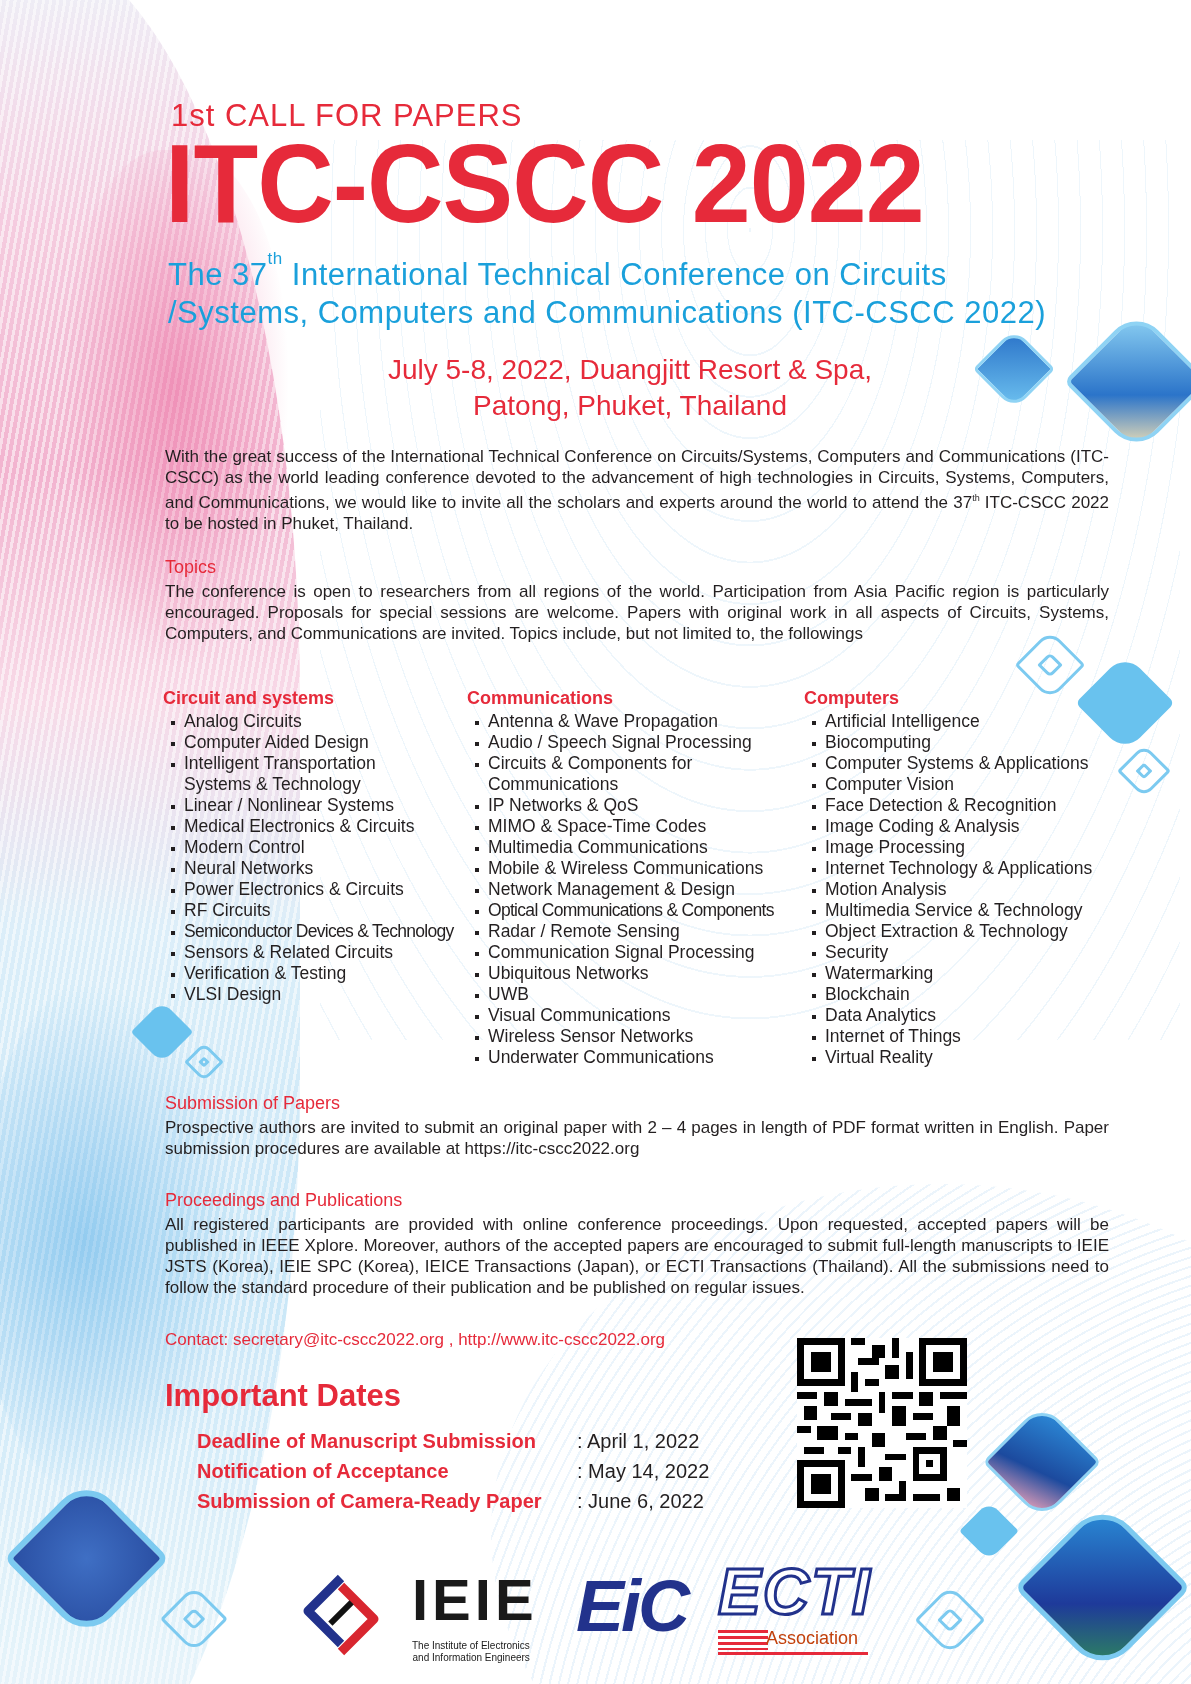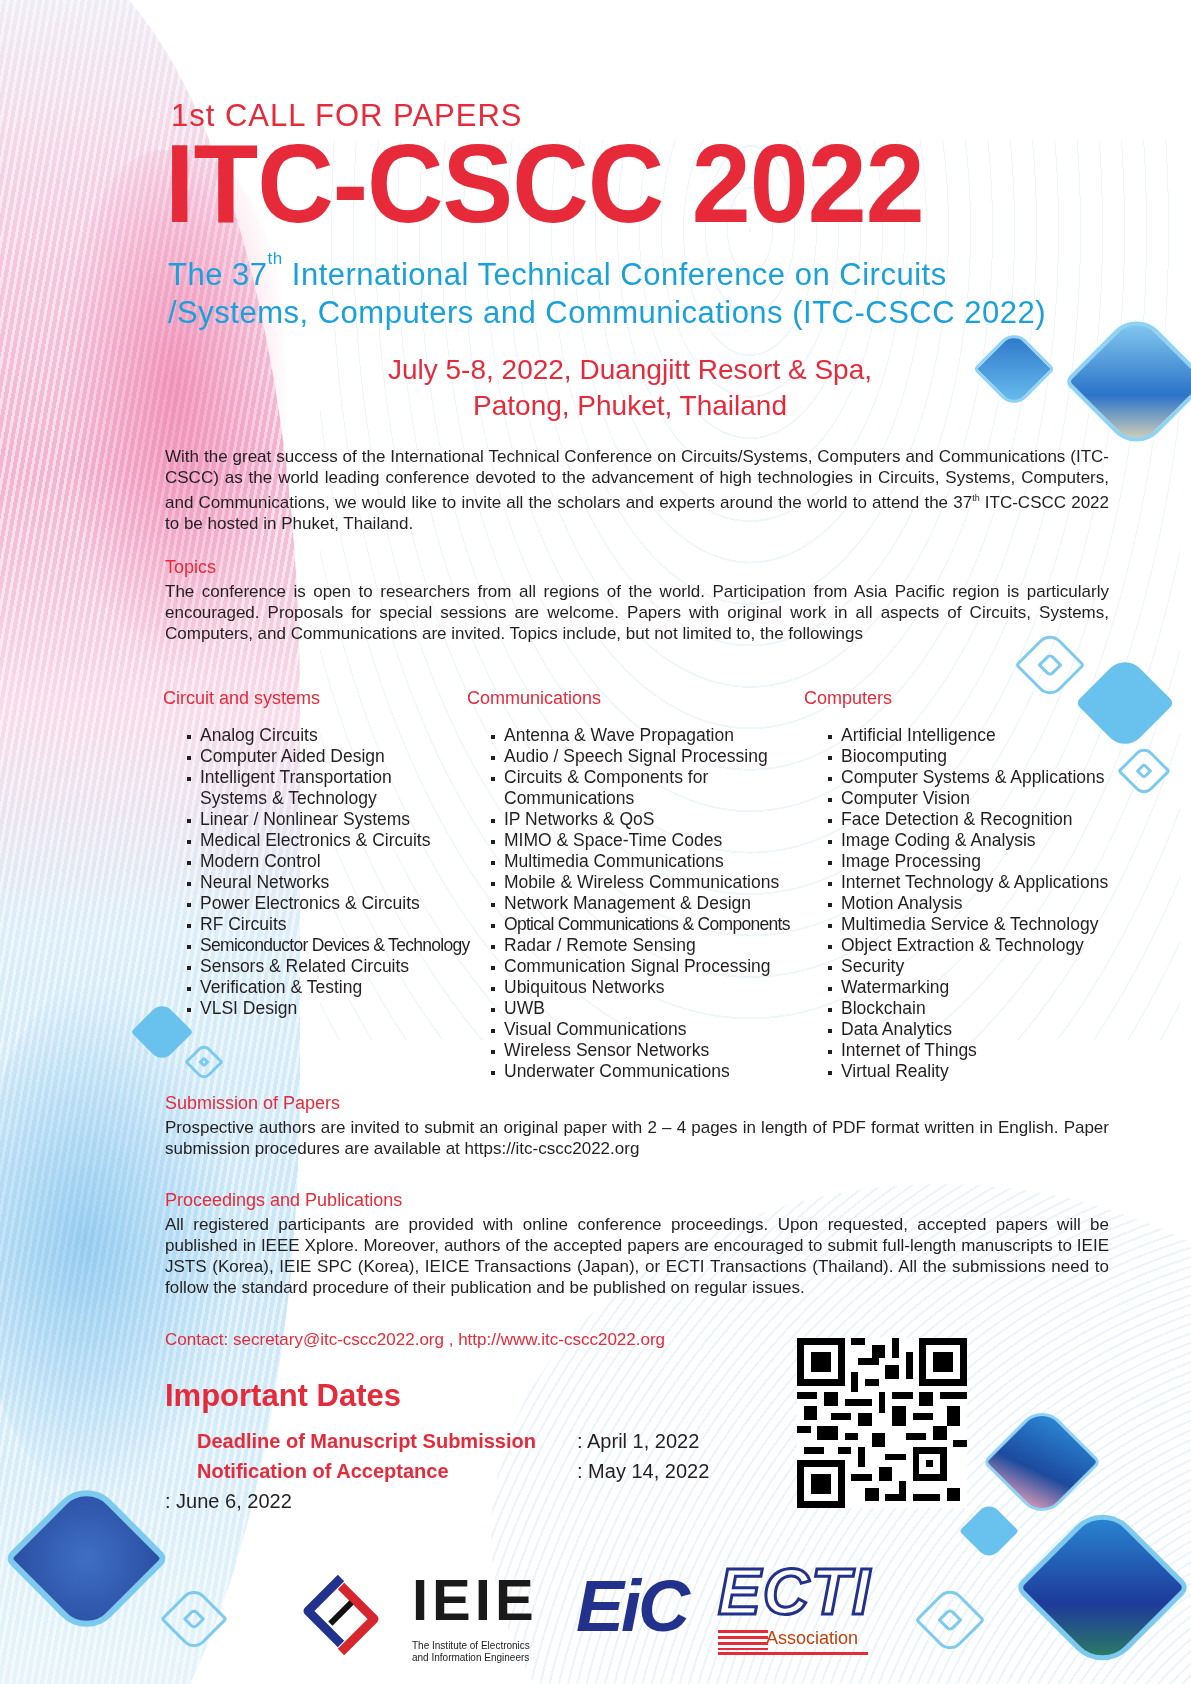--- a/index.html
+++ b/index.html
@@ -27,37 +27,37 @@
   .big-title { position:absolute; left:165px; top:130px; font-size:106px; font-weight:bold; color:#e62a3a; letter-spacing:-1px; line-height:1; transform:scaleY(1.05); }
   .subtitle { position:absolute; left:168px; top:250px; width:960px; font-size:31px; color:#1aa0db; line-height:38px; letter-spacing:0.5px; }
   .subtitle sup { font-size:17px; position:relative; top:-10px; }
   .venue { position:absolute; left:300px; top:352px; width:660px; text-align:center; font-size:28px; color:#e62a3a; line-height:36px; }
 
   .para { position:absolute; left:165px; font-size:17px; line-height:21px; color:#231f20; text-align:justify; width:944px; }
   .para sup { font-size:9px; }
   .sec-head { position:absolute; left:165px; font-size:18px; color:#e62a3a; }
 
   .col { position:absolute; top:688px; }
-  .col-head { font-size:18px; color:#e62a3a; margin-bottom:2px; font-weight:normal; }
-  .col ul { list-style:none; margin:16px; padding:0 0 0 8px; }
+  .col-head { font-size:18px; color:#e62a3a; margin-bottom:2px; font-weight:bold; }
+  .col ul { list-style:none; margin:0; padding:0 0 0 8px; }
   .col li { font-size:17.5px; line-height:21px; position:relative; padding-left:13px; white-space:nowrap; }
   .col li::before { content:""; position:absolute; left:0; top:10px; width:4px; height:4px; background:#231f20; }
   .col li.cont::before { display:none; }
 
   .contact { position:absolute; left:165px; top:1330px; font-size:17px; color:#e62a3a; }
   .dates-title { position:absolute; left:165px; top:1378px; font-size:31px; font-weight:bold; color:#e62a3a; }
   .dates { position:absolute; left:165px; top:1426px; }
   .date-row { display:flex; height:30px; align-items:center; }
   .date-label { width:380px; font-size:20px; font-weight:bold; color:#e62a3a;margin-left:32px; }
   .date-value { font-size:20px; color:#231f20; }
 
   .qr { position:absolute; left:797px; top:1338px; width:170px; height:170px; background:#fff; padding:0; }
   .qr svg { width:170px; height:170px; display:block; }
 
-  .logos { position:absolute; left:296px; top:1560px; width:580px; height:100px; }
+  .logos { position:absolute; left:296px; top:1560px; width:580px; height:100px;text-align:right; }
   .ieie-mark { position:absolute; left:0; top:10px; width:90px; height:90px; }
   .ieie-text { position:absolute; left:116px; top:6px; font-size:58px; font-weight:bold; letter-spacing:4px; color:#1a1a1a; }
   .ieie-sub { position:absolute; left:116px; top:80px; font-size:10px; line-height:12px; color:#1a1a1a; }
   .eic { position:absolute; left:280px; top:10px; font-size:72px; font-weight:bold; color:#22328c; font-style:italic; letter-spacing:-3px; line-height:1; }
   .ecti { position:absolute; left:422px; top:0px; font-size:64px; color:#fff; font-weight:bold; letter-spacing:2px; -webkit-text-stroke:3px #22328c; line-height:1;font-style:italic; }
   .ecti-assoc { position:absolute; left:470px; top:68px; font-size:18px; color:#c2410c; }
   .ecti-stripes { position:absolute; left:422px; top:70px; width:50px; height:20px;
     background:repeating-linear-gradient(180deg, #e62a3a 0 3px, #fff 3px 6px); }
   .ecti-underline { position:absolute; left:422px; top:92px; width:150px; height:3px; background:#e62a3a; }
 </style>
@@ -185,20 +185,21 @@
   <div class="dates">
     <div class="date-row">
       <div class="date-label">Deadline of Manuscript Submission</div>
       <div class="date-value">:  April 1, 2022</div>
     </div>
     <div class="date-row">
       <div class="date-label">Notification of Acceptance</div>
       <div class="date-value">:  May 14, 2022</div>
     </div>
     <div class="date-row">
+      <div class="date-label">Submission of Camera-Ready Paper</div>
       <div class="date-value">:  June 6, 2022</div>
     </div>
   </div>
 
   <div class="qr">
     <svg viewBox="0 0 25 25" shape-rendering="crispEdges">
       <rect width="25" height="25" fill="#fff"></rect>
       <g fill="#000">
         <rect x="0" y="0" width="7" height="7"></rect>
           <rect x="1" y="1" width="5" height="5" fill="#fff"></rect>

